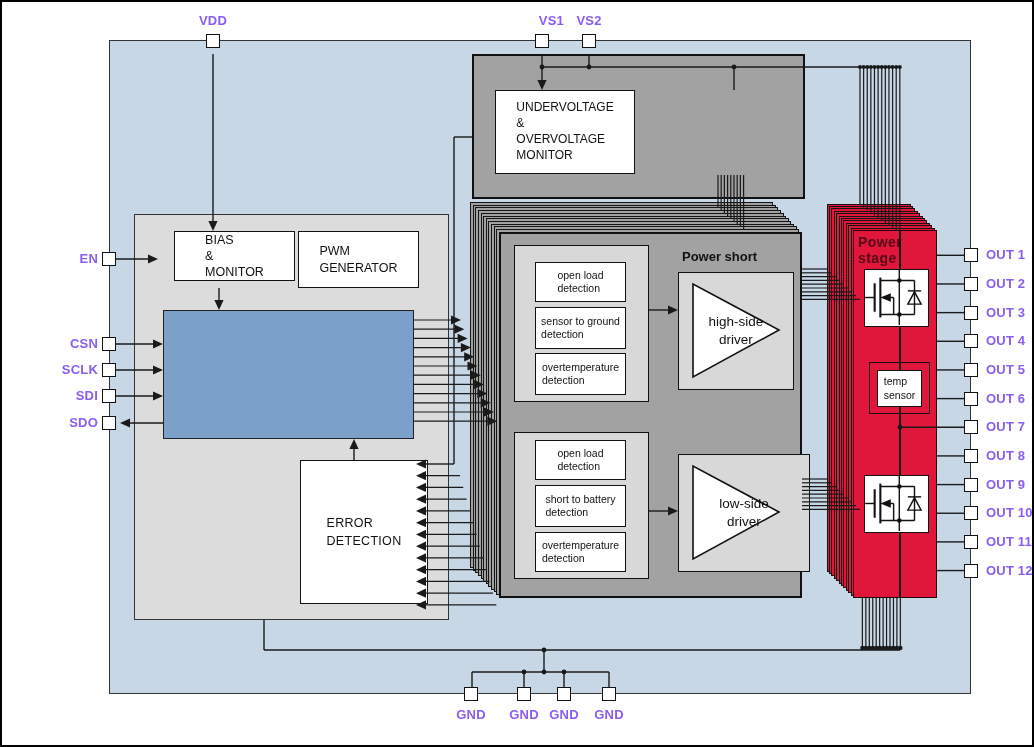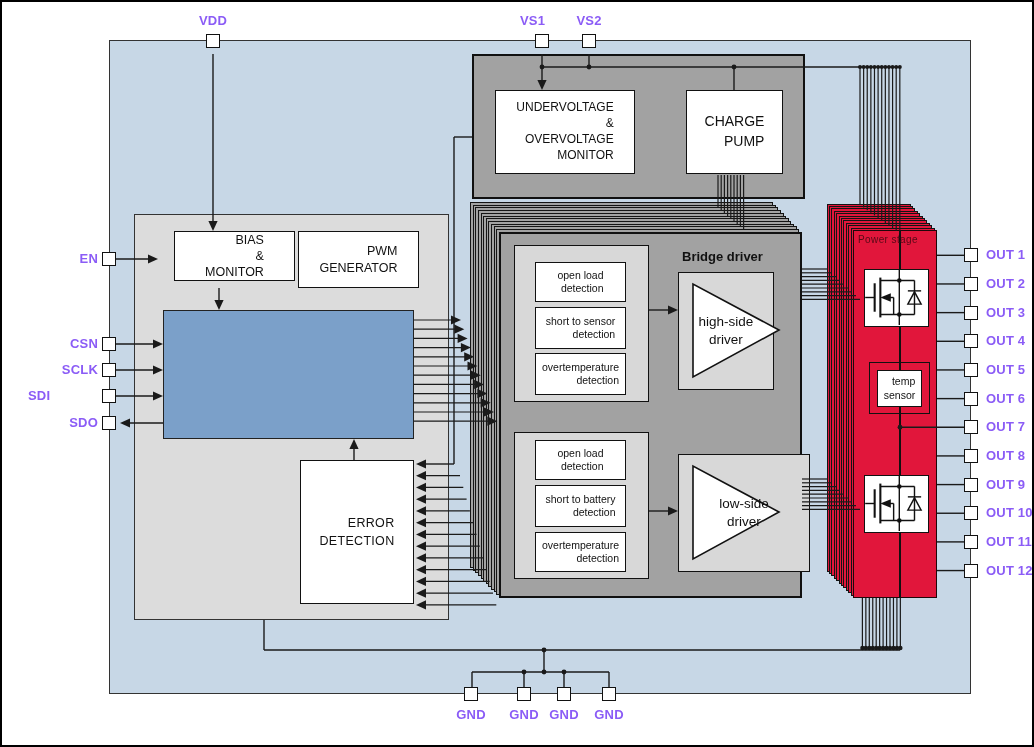--- a/index.html
+++ b/index.html
@@ -3,21 +3,21 @@
 <meta charset="utf-8">
 <style>
   :root{
     --blue:#c7d7e6; --bgray:#a2a2a2; --pgray:#d8d8d8; --lgray:#dcdcdc;
     --red:#e1163b; --frame:#7ba0c9; --wire:#1a1a1a;
   }
   *{box-sizing:border-box;margin:0;padding:0}
   body{background:#fff;font-family:"Liberation Sans","DejaVu Sans",sans-serif;}
   .scene{position:relative;width:1034px;height:747px;background:#fff;border:2px solid #000;overflow:hidden}
   .abs{position:absolute}
-  .box{position:absolute;display:flex;align-items:center;justify-content:center;text-align:right;white-space:pre-line;color:#111}
+  .box{position:absolute;display:flex;align-items:center;justify-content:center;text-align:left;white-space:pre-line;color:#111}
   .white{background:#fff;border:1.5px solid #111}
   .pin{position:absolute;width:14px;height:14px;background:#fff;border:1.6px solid #111}
   .plabel{position:absolute;font-weight:bold;font-size:13px;color:#8b5cf6;letter-spacing:.2px}
   .stack-layer{position:absolute;border:1.6px solid #141414}
   svg.wires{position:absolute;left:0;top:0;pointer-events:none}
   .det{font-size:10.5px;line-height:1.25}
   .tri-text{position:absolute;inset:0;display:flex;align-items:center;justify-content:center;text-align:center;white-space:pre-line;font-size:13.5px;line-height:1.3;color:#111}
 </style>
 </head>
 <body>
@@ -51,59 +51,57 @@
       <circle cx="894.9" cy="646" r="2.2" fill="#1a1a1a"></circle>
       <line x1="898.35" y1="595.3" x2="898.35" y2="646" stroke="#1a1a1a" stroke-width="1.2"></line>
       <circle cx="898.35" cy="646" r="2.2" fill="#1a1a1a"></circle>
     </svg>
 
   <div class="abs" style="left:470px;top:52px;width:333px;height:145px;background:var(--bgray);border:2px solid #111"></div>
   <div class="box white" style="left:493px;top:88px;width:140px;height:84px;font-size:12px;line-height:1.32">UNDERVOLTAGE
 &amp;
 OVERVOLTAGE
 MONITOR</div>
-  <div class="box white" style="left:684px;top:88px;width:97px;height:84px;font-size:14px;line-height:1.4">CHARGE
-PUMP</div>
 
   <div class="abs" style="left:132px;top:212px;width:315px;height:406px;background:var(--lgray);border:1.5px solid #333"></div>
   <div class="box white" style="left:172px;top:229px;width:121px;height:50px;font-size:12.5px;line-height:1.3">BIAS
 &amp;
 MONITOR</div>
   <div class="box white" style="left:296px;top:229px;width:121px;height:57px;font-size:12.5px;line-height:1.3">PWM
 GENERATOR</div>
   <div class="abs" style="left:161px;top:308px;width:251px;height:129px;background:var(--frame);border:1.5px solid #222"></div>
-  <div class="box white" style="left:298px;top:458px;width:114px;height:144px;font-size:12.5px;line-height:1.45;letter-spacing:.3px">ERROR
+  <div class="box white" style="left:298px;top:458px;width:128px;height:144px;font-size:12.5px;line-height:1.45;letter-spacing:.3px">ERROR
 DETECTION</div>
 
   <div id="gray-stack">
       <div class="stack-layer" style="left: 468px; top: 200px; width: 303px; height: 366px; background: rgb(162, 162, 162);"></div>
       <div class="stack-layer" style="left: 470.64px; top: 202.72px; width: 303px; height: 366px; background: rgb(162, 162, 162);"></div>
       <div class="stack-layer" style="left: 473.28px; top: 205.44px; width: 303px; height: 366px; background: rgb(162, 162, 162);"></div>
       <div class="stack-layer" style="left: 475.92px; top: 208.16px; width: 303px; height: 366px; background: rgb(162, 162, 162);"></div>
       <div class="stack-layer" style="left: 478.56px; top: 210.88px; width: 303px; height: 366px; background: rgb(162, 162, 162);"></div>
       <div class="stack-layer" style="left: 481.2px; top: 213.6px; width: 303px; height: 366px; background: rgb(162, 162, 162);"></div>
       <div class="stack-layer" style="left: 483.84px; top: 216.32px; width: 303px; height: 366px; background: rgb(162, 162, 162);"></div>
       <div class="stack-layer" style="left: 486.48px; top: 219.04px; width: 303px; height: 366px; background: rgb(162, 162, 162);"></div>
       <div class="stack-layer" style="left: 489.12px; top: 221.76px; width: 303px; height: 366px; background: rgb(162, 162, 162);"></div>
       <div class="stack-layer" style="left: 491.76px; top: 224.48px; width: 303px; height: 366px; background: rgb(162, 162, 162);"></div>
       <div class="stack-layer" style="left: 494.4px; top: 227.2px; width: 303px; height: 366px; background: rgb(162, 162, 162);"></div>
     </div>
   <div class="abs" style="left:497px;top:230px;width:303px;height:366px;background:var(--bgray);border:2px solid #111"></div>
 
   <div class="abs" style="left:512px;top:243px;width:135px;height:157px;background:var(--pgray);border:1.5px solid #111"></div>
   <div class="box white det" style="left:533px;top:260px;width:91px;height:40px">open load
 detection</div>
-  <div class="box white det" style="left:533px;top:305px;width:91px;height:42px">short to sensor
+  <div class="box white det" style="left:533px;top:305px;width:91px;height:42px">sensor to ground
 detection</div>
   <div class="box white det" style="left:533px;top:351px;width:91px;height:42px">overtemperature
 detection</div>
 
-  <div class="abs" style="left:680px;top:247px;width:120px;font-size:13px;font-weight:bold;color:#111">Bridge driver</div>
-
-  <div class="abs" style="left:676px;top:270px;width:96px;height:118px;background:var(--pgray);border:1.5px solid #111">
+  <div class="abs" style="left:680px;top:247px;width:120px;font-size:13px;font-weight:bold;color:#111">Power short</div>
+
+  <div class="abs" style="left:676px;top:270px;width:116px;height:118px;background:var(--pgray);border:1.5px solid #111">
     <svg width="109" height="115">
       <polygon points="14,11 14,104 100,57" fill="#fff" stroke="#111" stroke-width="1.6"></polygon>
     </svg>
     <div class="tri-text">high-side
 driver</div>
   </div>
 
   <div class="abs" style="left:512px;top:430px;width:135px;height:147px;background:var(--pgray);border:1.5px solid #111"></div>
   <div class="box white det" style="left:533px;top:438px;width:91px;height:40px">open load
 detection</div>
@@ -128,21 +126,21 @@
       <div class="stack-layer" style="left: 834.2px; top: 211.2px; width: 84px; height: 368px; background: rgb(225, 22, 59);"></div>
       <div class="stack-layer" style="left: 836.6px; top: 213.6px; width: 84px; height: 368px; background: rgb(225, 22, 59);"></div>
       <div class="stack-layer" style="left: 839px; top: 216px; width: 84px; height: 368px; background: rgb(225, 22, 59);"></div>
       <div class="stack-layer" style="left: 841.4px; top: 218.4px; width: 84px; height: 368px; background: rgb(225, 22, 59);"></div>
       <div class="stack-layer" style="left: 843.8px; top: 220.8px; width: 84px; height: 368px; background: rgb(225, 22, 59);"></div>
       <div class="stack-layer" style="left: 846.2px; top: 223.2px; width: 84px; height: 368px; background: rgb(225, 22, 59);"></div>
       <div class="stack-layer" style="left: 848.6px; top: 225.6px; width: 84px; height: 368px; background: rgb(225, 22, 59);"></div>
     </div>
   <div class="abs" style="left:851px;top:228px;width:84px;height:368px;background:var(--red);border:1.6px solid #20060a"></div>
   <div class="abs" style="left:897.3px;top:228px;width:1.6px;height:368px;background:#111"></div>
-  <div class="abs" style="left:856px;top:232px;width:74px;font-size:10px;font-weight:normal;color:#560916;letter-spacing:.4px">Power stage</div>
+  <div class="abs" style="left:856px;top:232px;width:74px;font-size:14px;font-weight:bold;color:#560916;letter-spacing:.4px">Power stage</div>
 
   <div class="abs white" style="left:862px;top:267px;width:65px;height:58px">
     <svg width="62" height="55" viewBox="0 0 65 58">
       <g stroke="#111" stroke-width="1.5" fill="none">
         <path d="M36,0 V58"></path>
           <path d="M16,11 H52"></path>
           <path d="M16,47 H52"></path>
         <path d="M16,8 V50" stroke-width="2.2"></path>
           <path d="M10,14 V44" stroke-width="2.2"></path>
         <path d="M10,29 H0"></path>
@@ -341,32 +339,32 @@
       <line x1="522" y1="670" x2="522" y2="687" stroke="#1a1a1a" stroke-width="1.4"></line>
       <line x1="562" y1="670" x2="562" y2="687" stroke="#1a1a1a" stroke-width="1.4"></line>
       <line x1="607" y1="670" x2="607" y2="687" stroke="#1a1a1a" stroke-width="1.4"></line>
     </svg>
 
 
   <div class="pin" style="left:204px;top:32px"></div>
   <div class="pin" style="left:533px;top:32px"></div>
   <div class="pin" style="left:580px;top:32px"></div>
   <div class="plabel" style="left:189px;top:11px;width:44px;text-align:center">VDD</div>
-  <div class="plabel" style="left:518px;top:11px;width:44px;text-align:left">VS1</div>
+  <div class="plabel" style="left:518px;top:11px;width:44px;text-align:right">VS1</div>
   <div class="plabel" style="left:565px;top:11px;width:44px;text-align:center">VS2</div>
 
   <div class="pin" style="left:100px;top:250px"></div>
   <div class="pin" style="left:100px;top:335px"></div>
   <div class="pin" style="left:100px;top:361px"></div>
   <div class="pin" style="left:100px;top:387px"></div>
   <div class="pin" style="left:100px;top:414px"></div>
   <div class="plabel" style="left:26px;top:249px;width:70px;text-align:right">EN</div>
   <div class="plabel" style="left:26px;top:334px;width:70px;text-align:right">CSN</div>
   <div class="plabel" style="left:26px;top:360px;width:70px;text-align:right">SCLK</div>
-  <div class="plabel" style="left:26px;top:386px;width:70px;text-align:left">SDI</div>
+  <div class="plabel" style="left:26px;top:386px;width:70px;text-align:right">SDI</div>
   <div class="plabel" style="left:26px;top:413px;width:70px;text-align:right">SDO</div>
 
   <div id="right-pins">
       <div class="pin" style="left: 962px; top: 246.3px;"></div>
       <div class="plabel" style="left: 984px; top: 245.3px; width: 70px;">OUT 1</div>
       <div class="pin" style="left: 962px; top: 274.96px;"></div>
       <div class="plabel" style="left: 984px; top: 273.96px; width: 70px;">OUT 2</div>
       <div class="pin" style="left: 962px; top: 303.62px;"></div>
       <div class="plabel" style="left: 984px; top: 302.62px; width: 70px;">OUT 3</div>
       <div class="pin" style="left: 962px; top: 332.28px;"></div>

